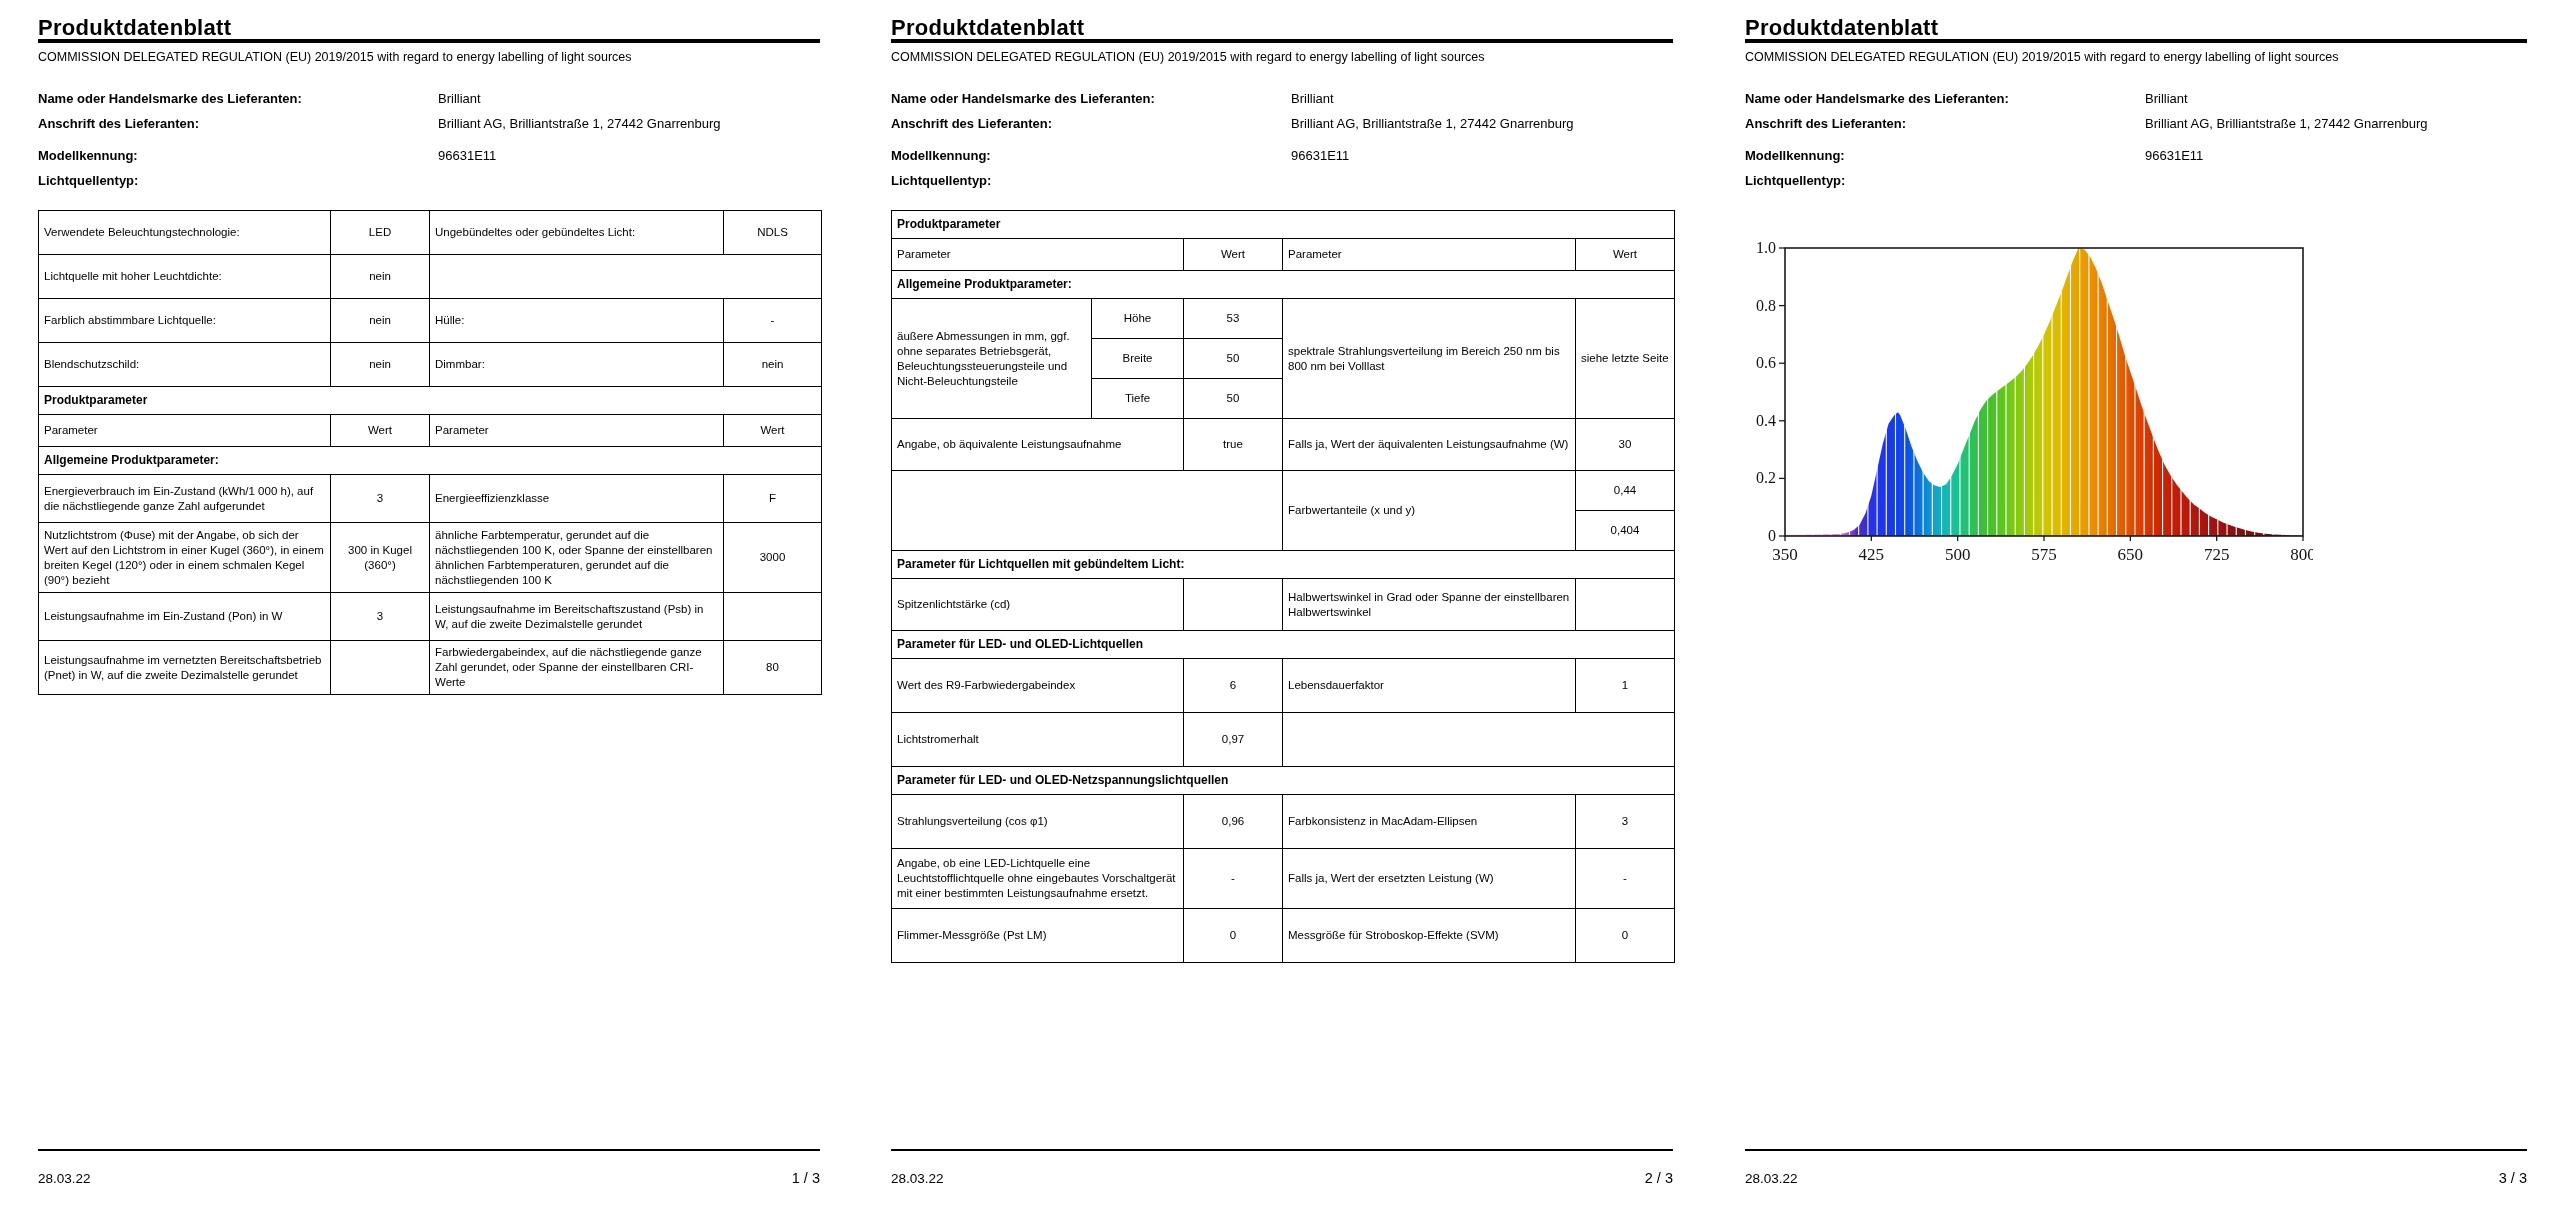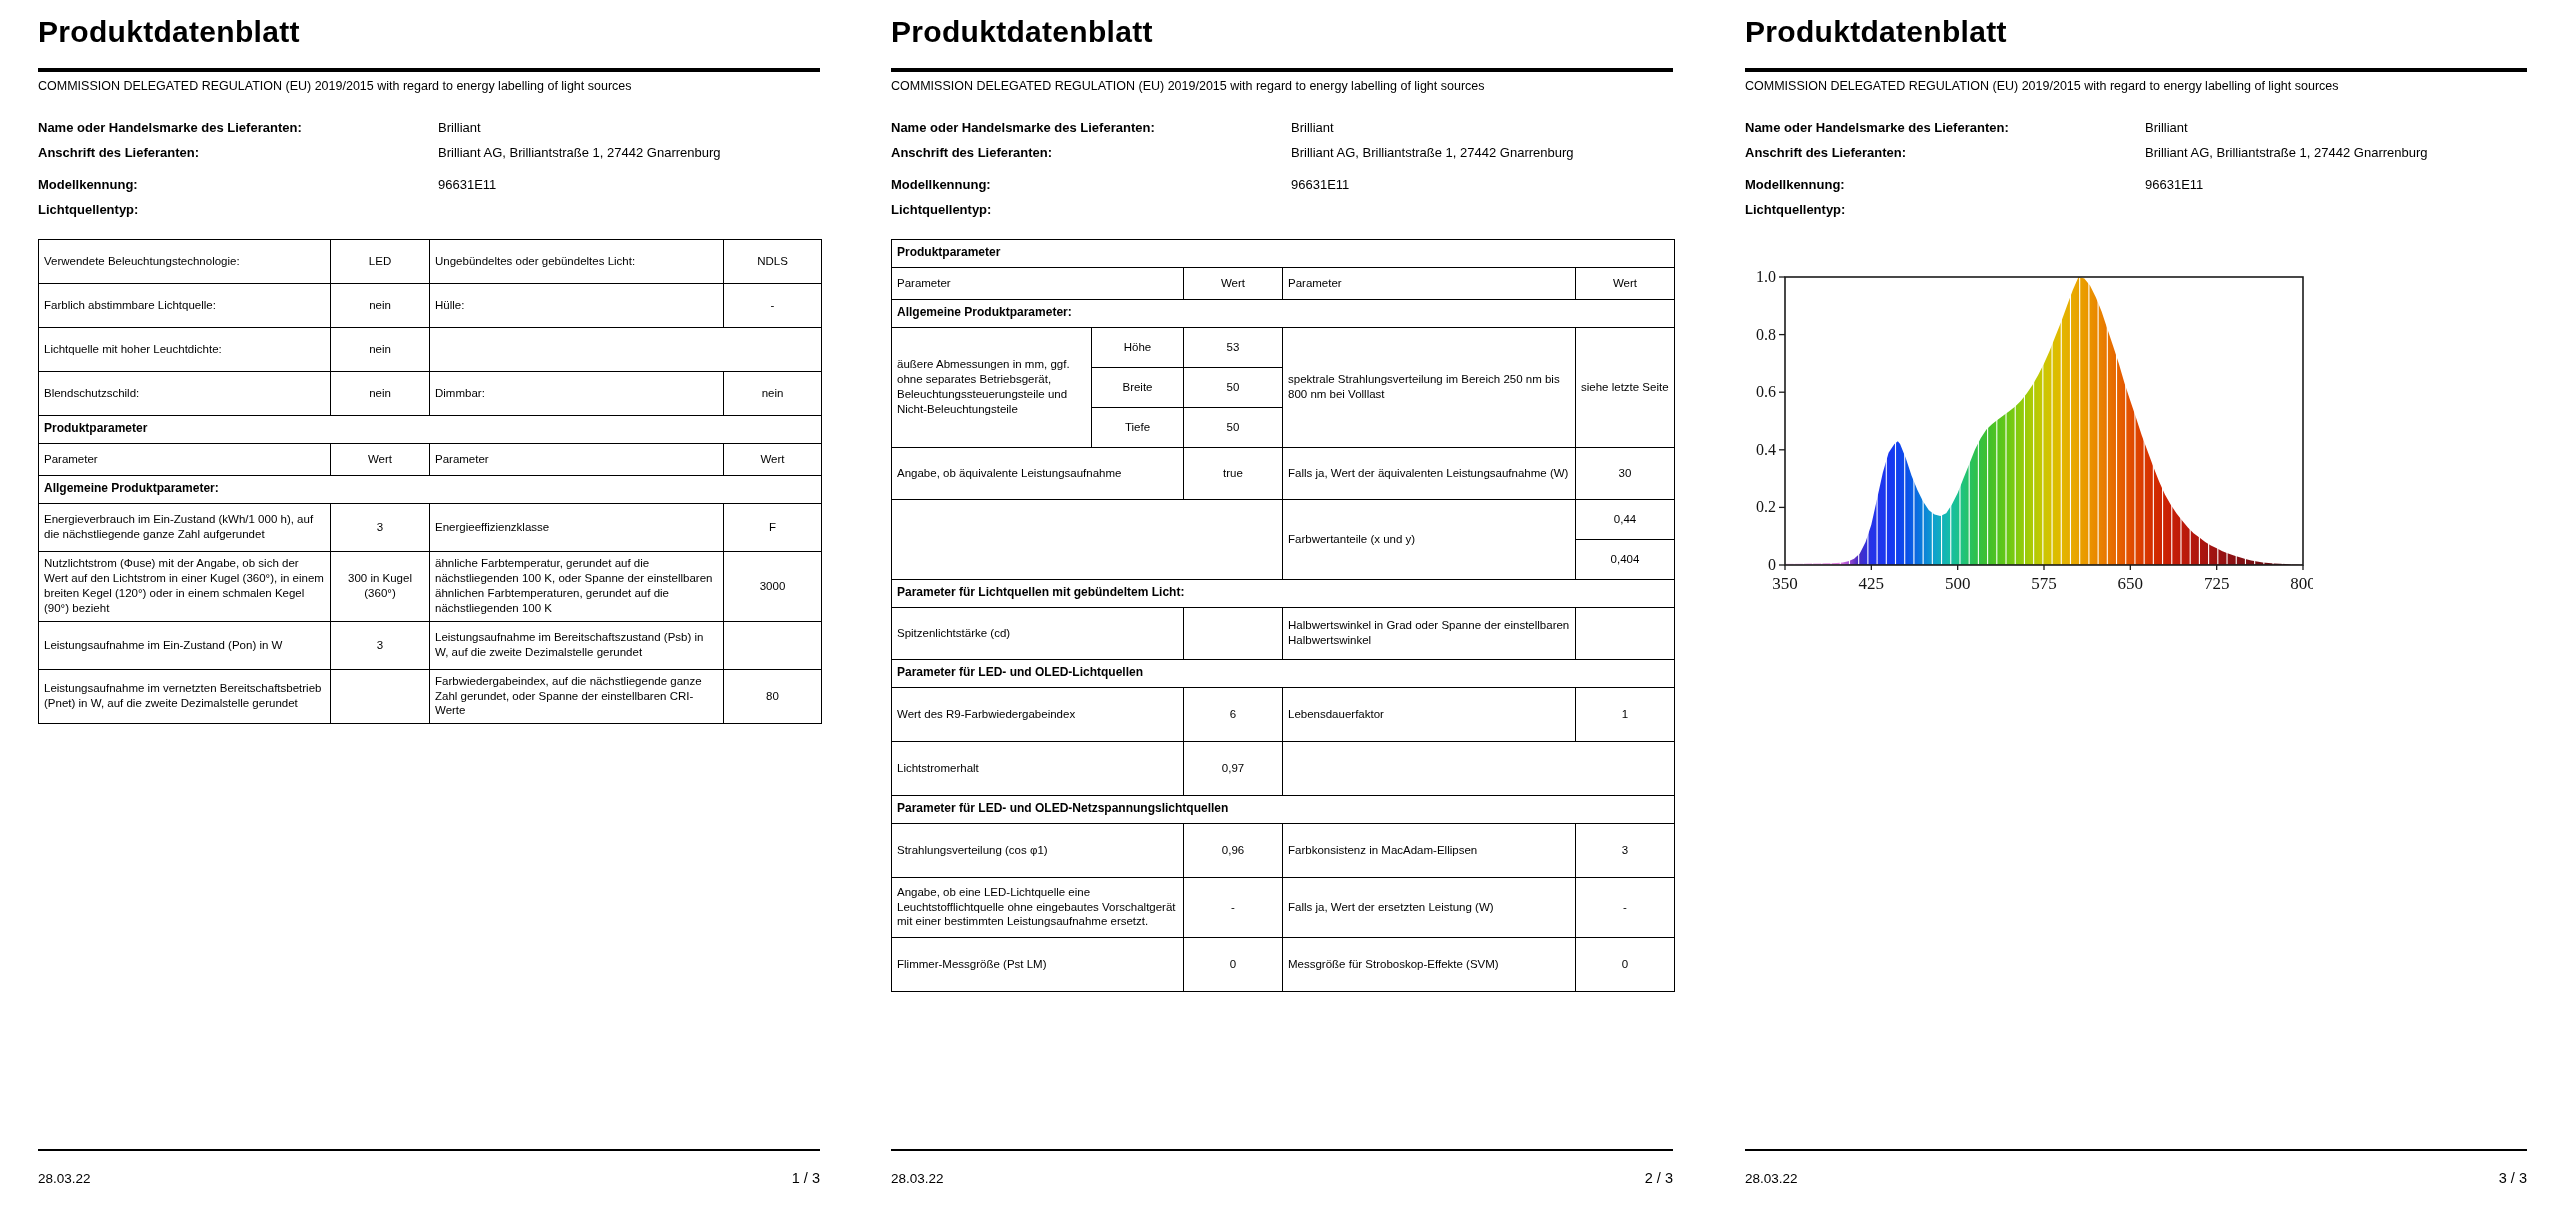--- a/index.html
+++ b/index.html
@@ -7,22 +7,22 @@
   body {
     width:2560px; height:1208px; position:relative;
     font-family:"Liberation Sans", sans-serif; color:#000;
     overflow:hidden;
   }
   .page { position:absolute; top:0; width:853px; height:1208px; background:#fff; }
   .page.p1 { left:0; } .page.p2 { left:853px; } .page.p3 { left:1707px; }
 
   .phead { padding:16px 33px 0 38px; }
   .ptitle {
-    font-size:30px; font-weight:700; letter-spacing:.3px; line-height:1.05;
-    padding-bottom:20px; border-bottom:4px solid #000;
+    font-size:22px; font-weight:700; letter-spacing:.3px; line-height:1.05;
+    padding-bottom:0; border-bottom:4px solid #000;
   }
   .reg { font-size:12.5px; margin-top:7px; }
   .fields { margin-top:27px; font-size:13px; }
   .frow { display:flex; margin-bottom:10px; }
   .frow.gap { margin-top:17px; }
   .flabel { font-weight:700; width:400px; flex:none; }
   .fvalue { flex:1; }
 
   table.dtable {
     margin:22px 33px 0 38px; width:783px;
@@ -82,29 +82,29 @@
         <col style="width:98px">
       </colgroup>
     <tbody id="tbody1">
         <tr style="height: 44px;">
           <td class="lab" colspan="1">Verwendete Beleuchtungstechnologie:</td>
           <td class="val">LED</td>
           <td class="lab">Ungebündeltes oder gebündeltes Licht:</td>
           <td class="val">NDLS</td>
         </tr>
         <tr style="height: 44px;">
+          <td class="lab" colspan="1">Lichtquelle mit hoher Leuchtdichte:</td>
+          <td class="val">nein</td>
+          <td class="val" colspan="2"></td>
+        </tr>
+        <tr style="height: 44px;">
           <td class="lab" colspan="1">Farblich abstimmbare Lichtquelle:</td>
           <td class="val">nein</td>
           <td class="lab">Hülle:</td>
           <td class="val">-</td>
-        </tr>
-        <tr style="height: 44px;">
-          <td class="lab" colspan="1">Lichtquelle mit hoher Leuchtdichte:</td>
-          <td class="val">nein</td>
-          <td class="val" colspan="2"></td>
         </tr>
         <tr style="height: 44px;">
           <td class="lab" colspan="1">Blendschutzschild:</td>
           <td class="val">nein</td>
           <td class="lab">Dimmbar:</td>
           <td class="val">nein</td>
         </tr>
         <tr style="height: 28px;">
           <td class="sec" colspan="4">Produktparameter</td>
         </tr>

